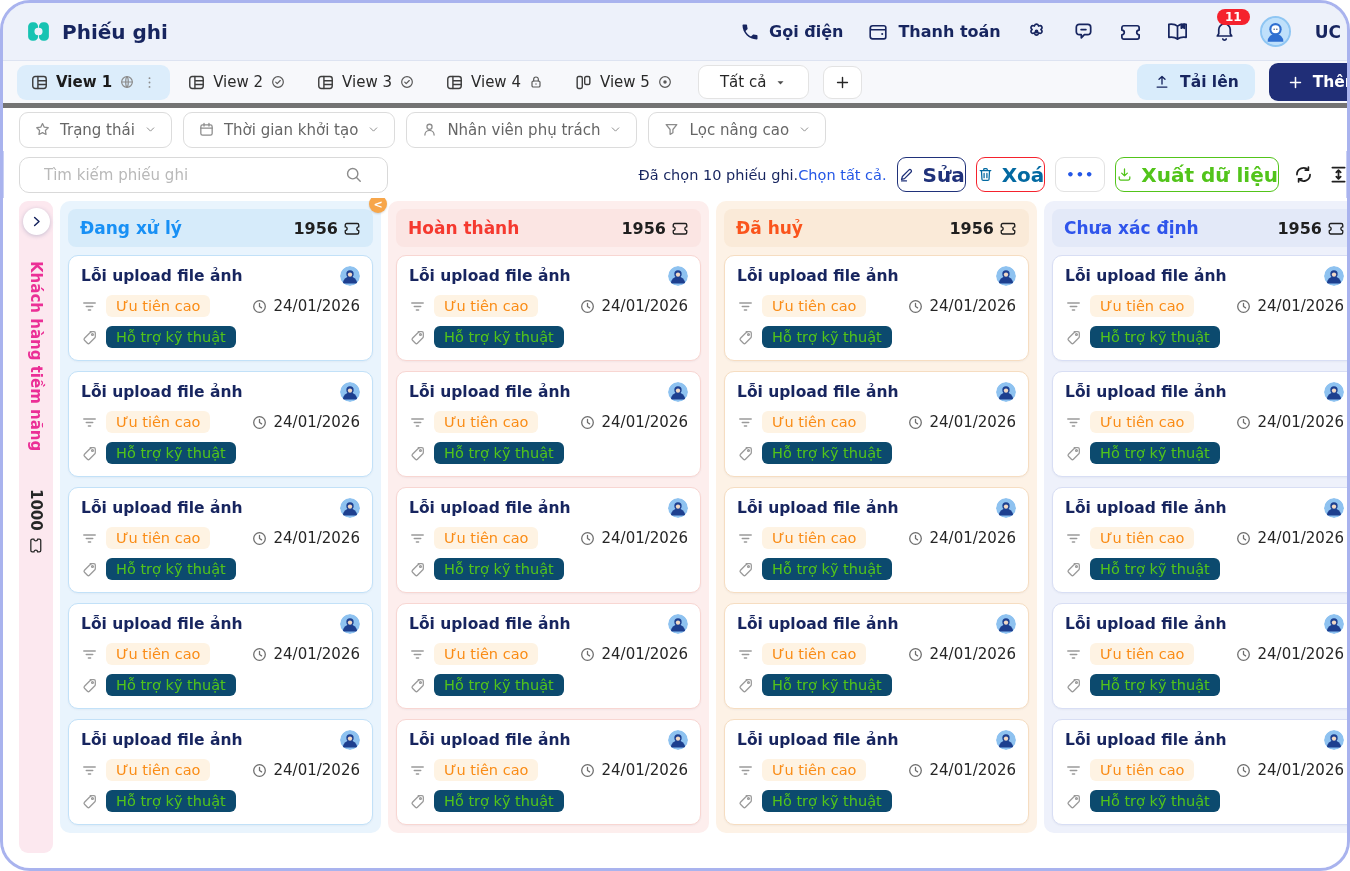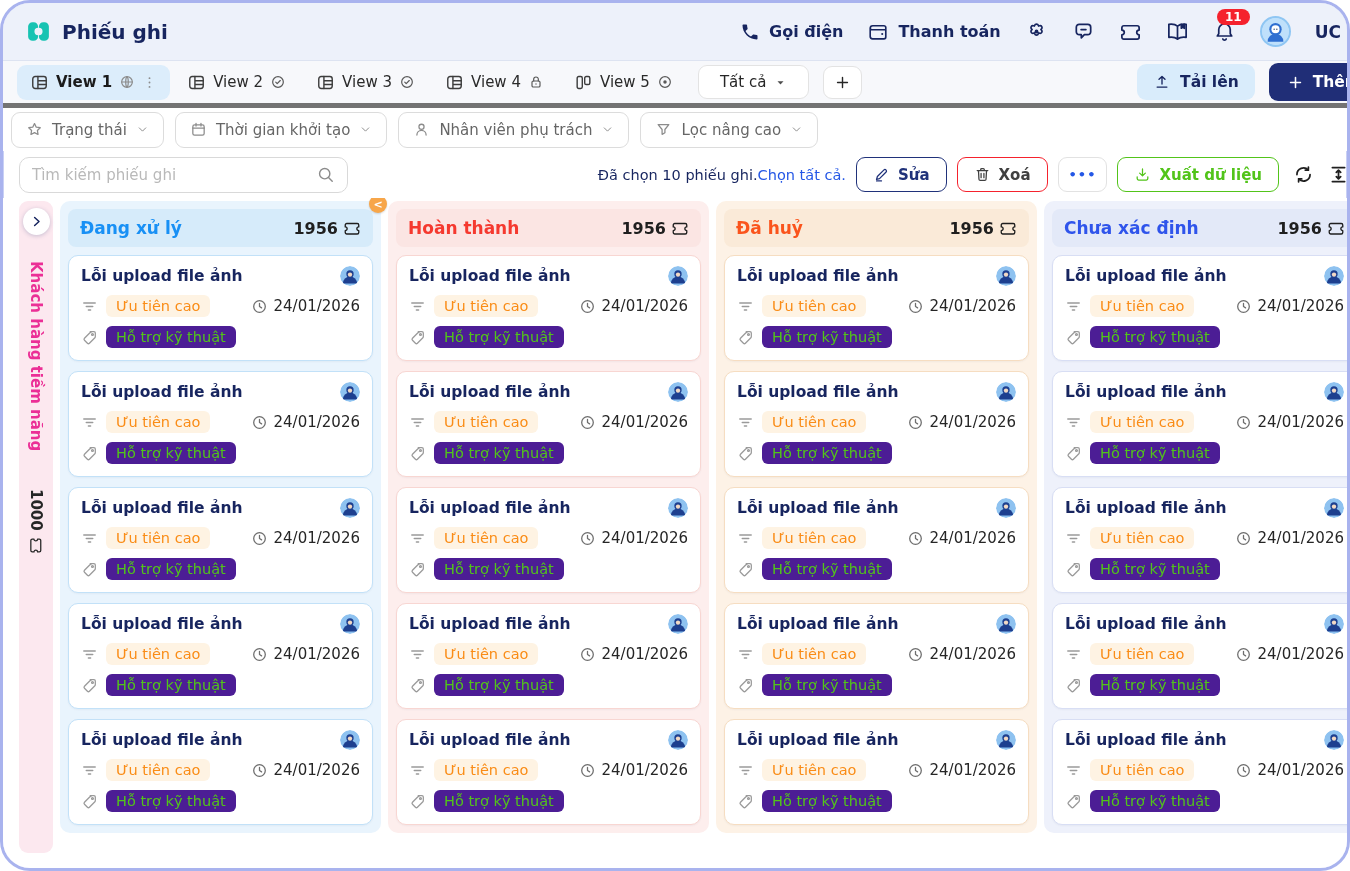--- a/index.html
+++ b/index.html
@@ -39,39 +39,39 @@
     border-radius:9px; padding:7px 21px; font-size:15px; color:#262626; cursor:pointer; white-space:nowrap; }
   .pill.plus { padding:7px 10px; }
   .tabs-right { margin-left:auto; display:flex; align-items:center; gap:14px; }
   .btn-upload { display:flex; align-items:center; gap:9px; background:#d9ecfb; color:#17255f;
     font-size:15.5px; font-weight:bold; border-radius:9px; padding:9px 16px; cursor:pointer; white-space:nowrap; }
   .btn-add { display:flex; align-items:center; gap:9px; background:#202e77; color:#fff;
     font-size:15.5px; font-weight:bold; border-radius:9px; padding:10px 18px; cursor:pointer;
     margin-right:-32px; white-space:nowrap; }
 
   
-  .filters-row { height:43px; flex:none; background:#fff; display:flex; align-items:center; padding:0 8px; gap:11px; }
+  .filters-row { height:43px; flex:none; background:#fff; display:flex; align-items:center; padding:0 16px; gap:11px; }
   .chip { display:flex; align-items:center; gap:9px; border:1px solid #dcdcdc; border-radius:9px;
     padding:8px 14px; font-size:15px; color:#666; cursor:pointer; white-space:nowrap; }
   .chip .cicn { color:#8c8c8c; }
 
   
   .toolbar-row { height:47px; flex:none; display:flex; align-items:center; padding:0 10px 0 16px; gap:10px; }
   .search-box { width:378px; height:36px; border:1px solid #d9d9d9; border-radius:10px;
-    display:flex; align-items:center; padding:0 12px; gap:8px; background:#fff; }
+    display:flex; align-items:center; padding:0 24px; gap:8px; background:#fff; }
   .search-box input { border:none; outline:none; flex:1; font-size:15px; color:#333;
     font-family:"DejaVu Sans","Liberation Sans",sans-serif; background:transparent; }
   .search-box input::placeholder { color:#b9b9b9; }
   .selection-info { margin-left:240px; font-size:14.5px; color:#17255f; white-space:nowrap; }
   .select-all-link { color:#2457e6; cursor:pointer; }
   .toolbar-actions { margin-left:auto; display:flex; align-items:center; gap:10px; }
-  .act-btn { display:flex; align-items:center; gap:8px; height:35px; padding:0 16px; border-radius:9px;
-    font-size:15px; font-weight:bold; background:#fff; cursor:pointer; white-space:nowrap; }
+  .act-btn { display:flex; align-items:center; gap:8px; height:35px; padding:0 0; border-radius:9px;
+    font-size:20px; font-weight:bold; background:#fff; cursor:pointer; white-space:nowrap; }
   .act-edit { border:1.5px solid #20327a; color:#20327a; }
-  .act-delete { border:1.5px solid #f5222d; color:#404040; }
+  .act-delete { border:1.5px solid #f5222d; color:#0369a1; }
   .act-more { border:1.5px solid #e2e2e2; color:#2457e6; letter-spacing:1px; padding:0 10px; font-size:13px; }
   .act-export { border:1.5px solid #52c41a; color:#52c41a; }
   .icon-only { color:#1f1f1f; cursor:pointer; margin-left:4px; }
   .row-height-btn { margin-right:-12px; }
 
   
   .board { flex:1; display:flex; align-items:flex-start; gap:7px; padding:3px 0 0 16px; background:#fff; overflow:hidden; }
   .side-strip { width:34px; height:652px; background:#fce8ef; border-radius:9px; flex:none;
     display:flex; flex-direction:column; align-items:center; padding-top:7px; }
   .strip-toggle { width:27px; height:27px; background:#fff; border-radius:50%;
@@ -100,21 +100,21 @@
   .kcard { background:#fff; border:1px solid #e5e5e5; border-radius:10px; padding:10px 12px 12px;
     display:flex; flex-direction:column; gap:9px; box-shadow:0 1px 2px rgba(30,50,100,.05); cursor:pointer; }
   .kcard-top { display:flex; align-items:center; }
   .kcard-title { font-size:15.5px; font-weight:bold; color:#17255f; }
   .kcard-avatar { margin-left:auto; width:20px; height:20px; border-radius:50%; overflow:hidden; flex:none; }
   .kcard-row { display:flex; align-items:center; gap:8px; }
   .meta-icn { color:#9a9a9a; flex:none; }
   .tag { border-radius:6px; padding:3px 10px; font-size:14.5px; white-space:nowrap; }
   .tag-priority { background:#fef3e3; color:#fa8c16; }
   .tag-category { background:#effaе7; }
-  .tag-category { background:#4c1d95; color:#52c41a; }
+  .tag-category { background:#0c4a6e; color:#52c41a; }
   .kcard-date { margin-left:auto; display:flex; align-items:center; gap:6px; color:#262626; font-size:15px; }
   .kcard-date svg { color:#6e6e6e; }
 </style>
 </head>
 <body>
 
 <div class="frame">
 
   <div class="header">
     <span>

